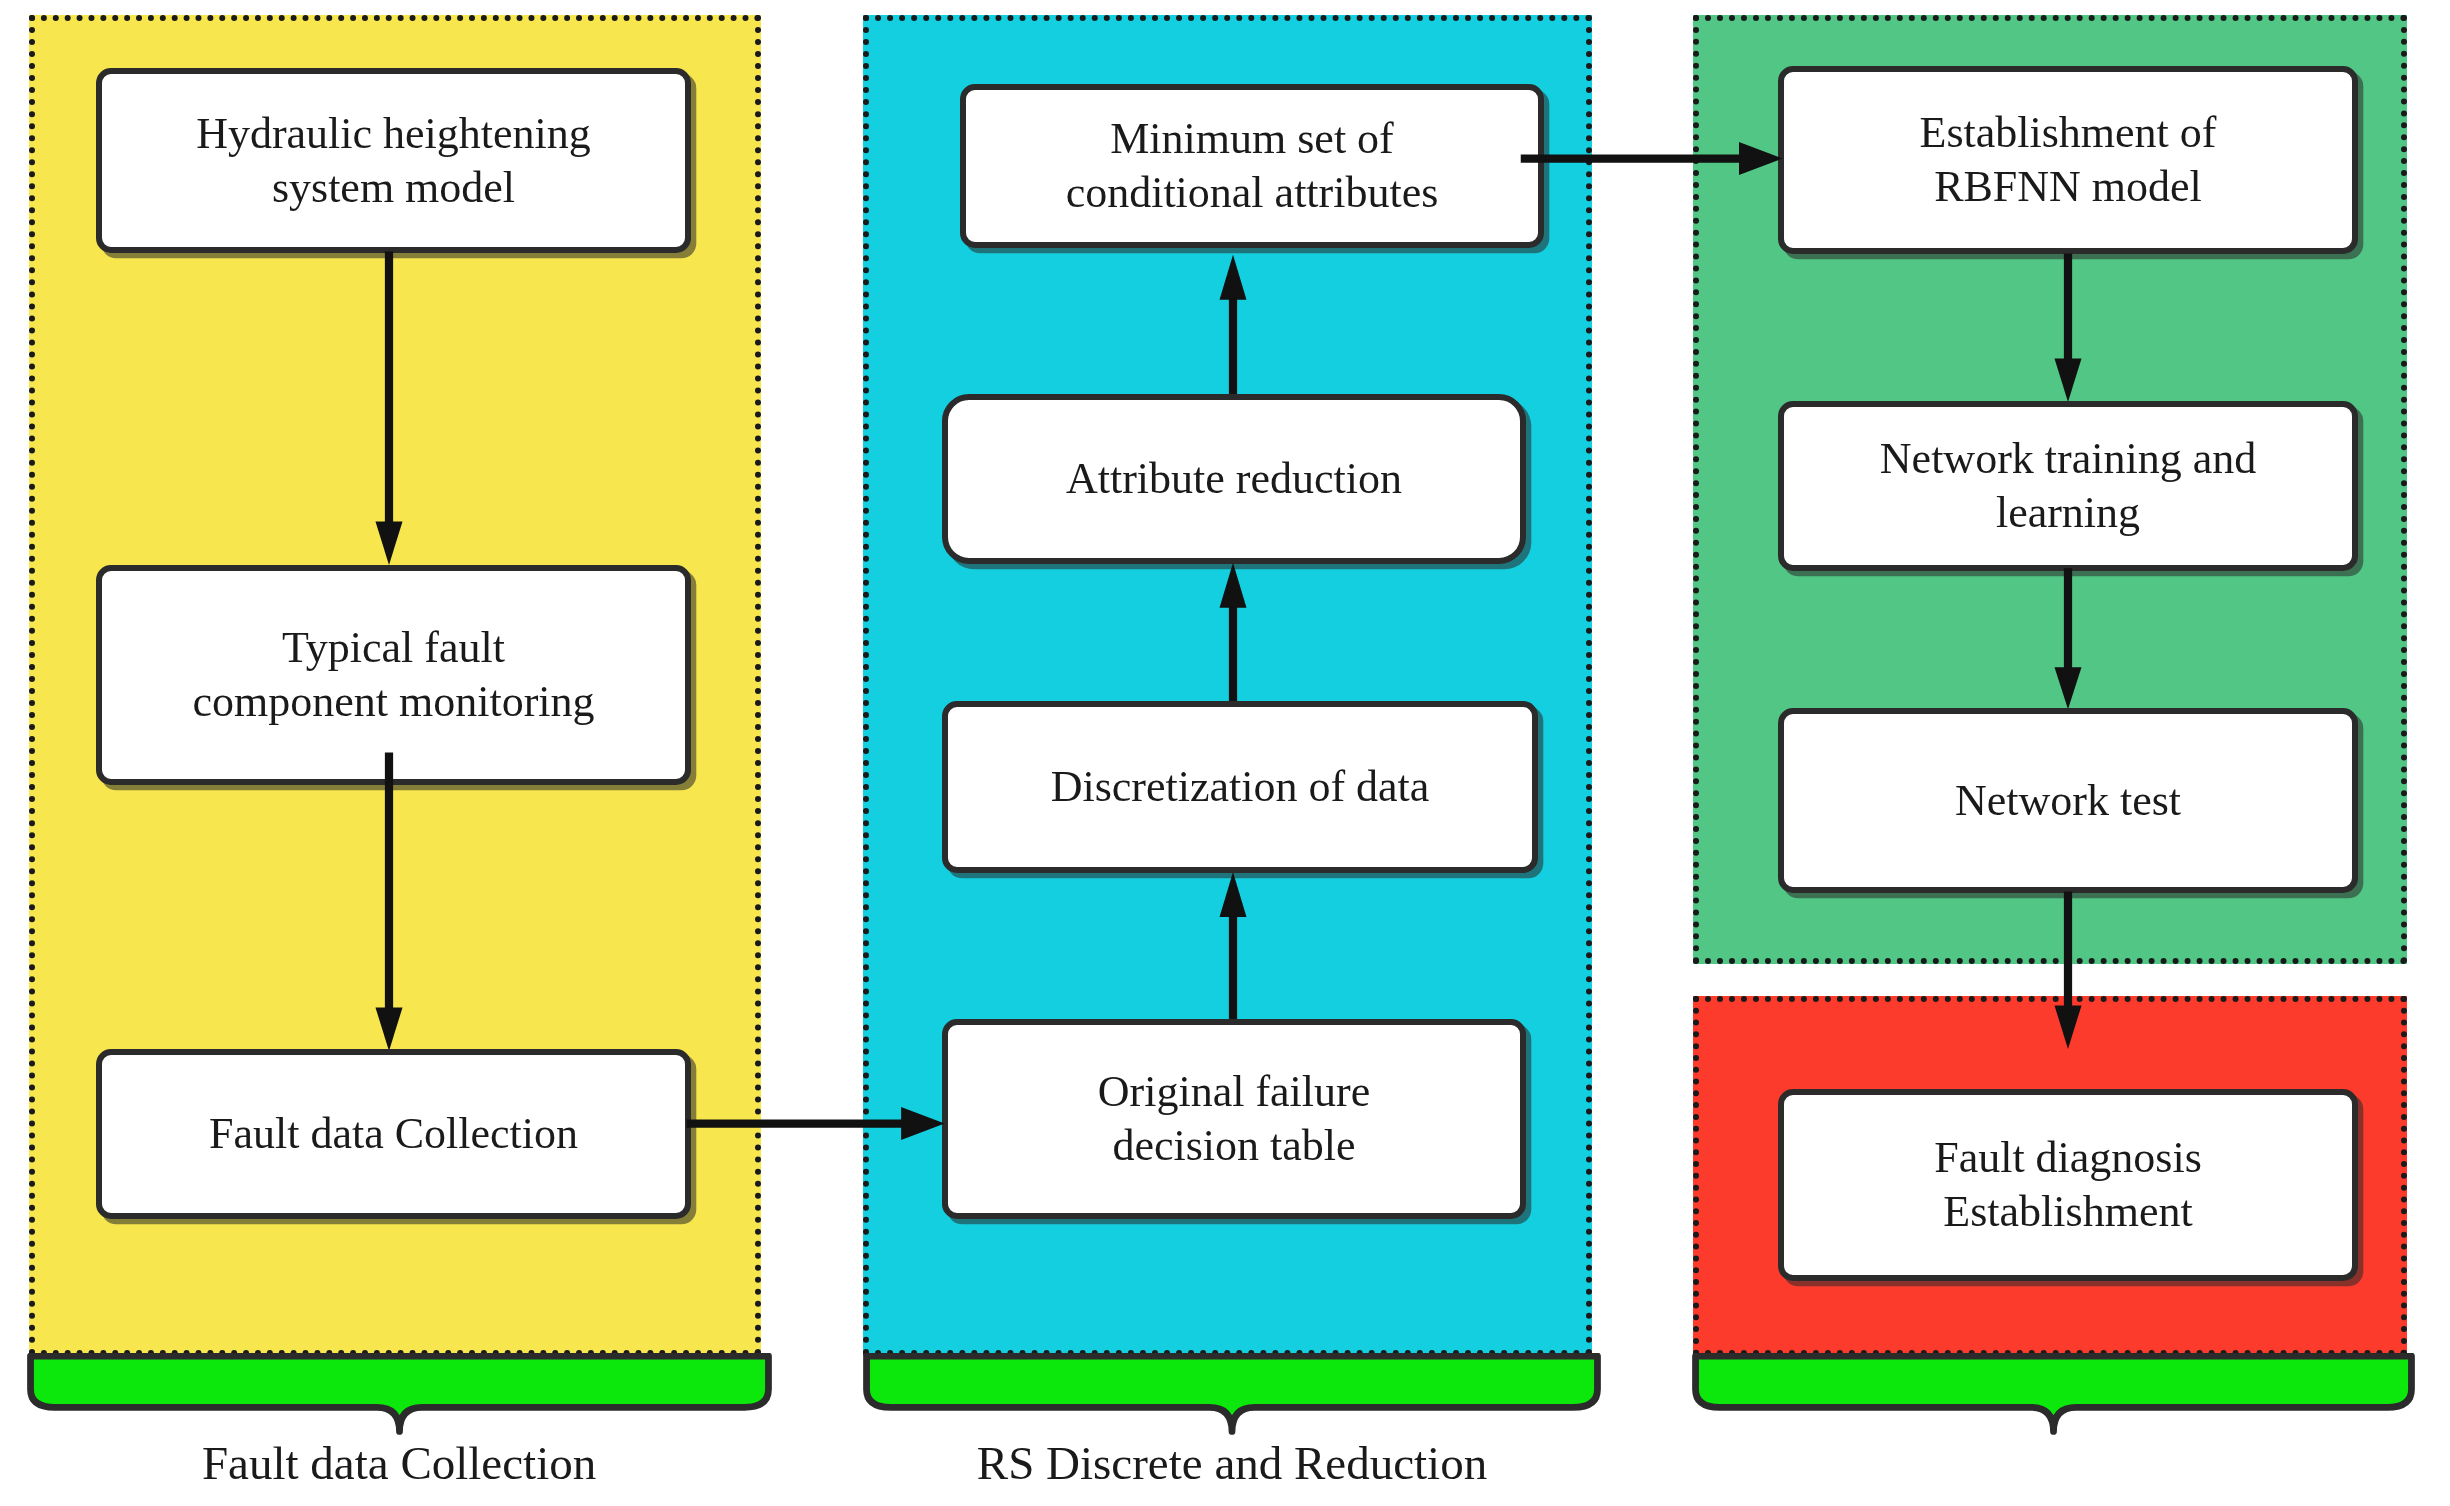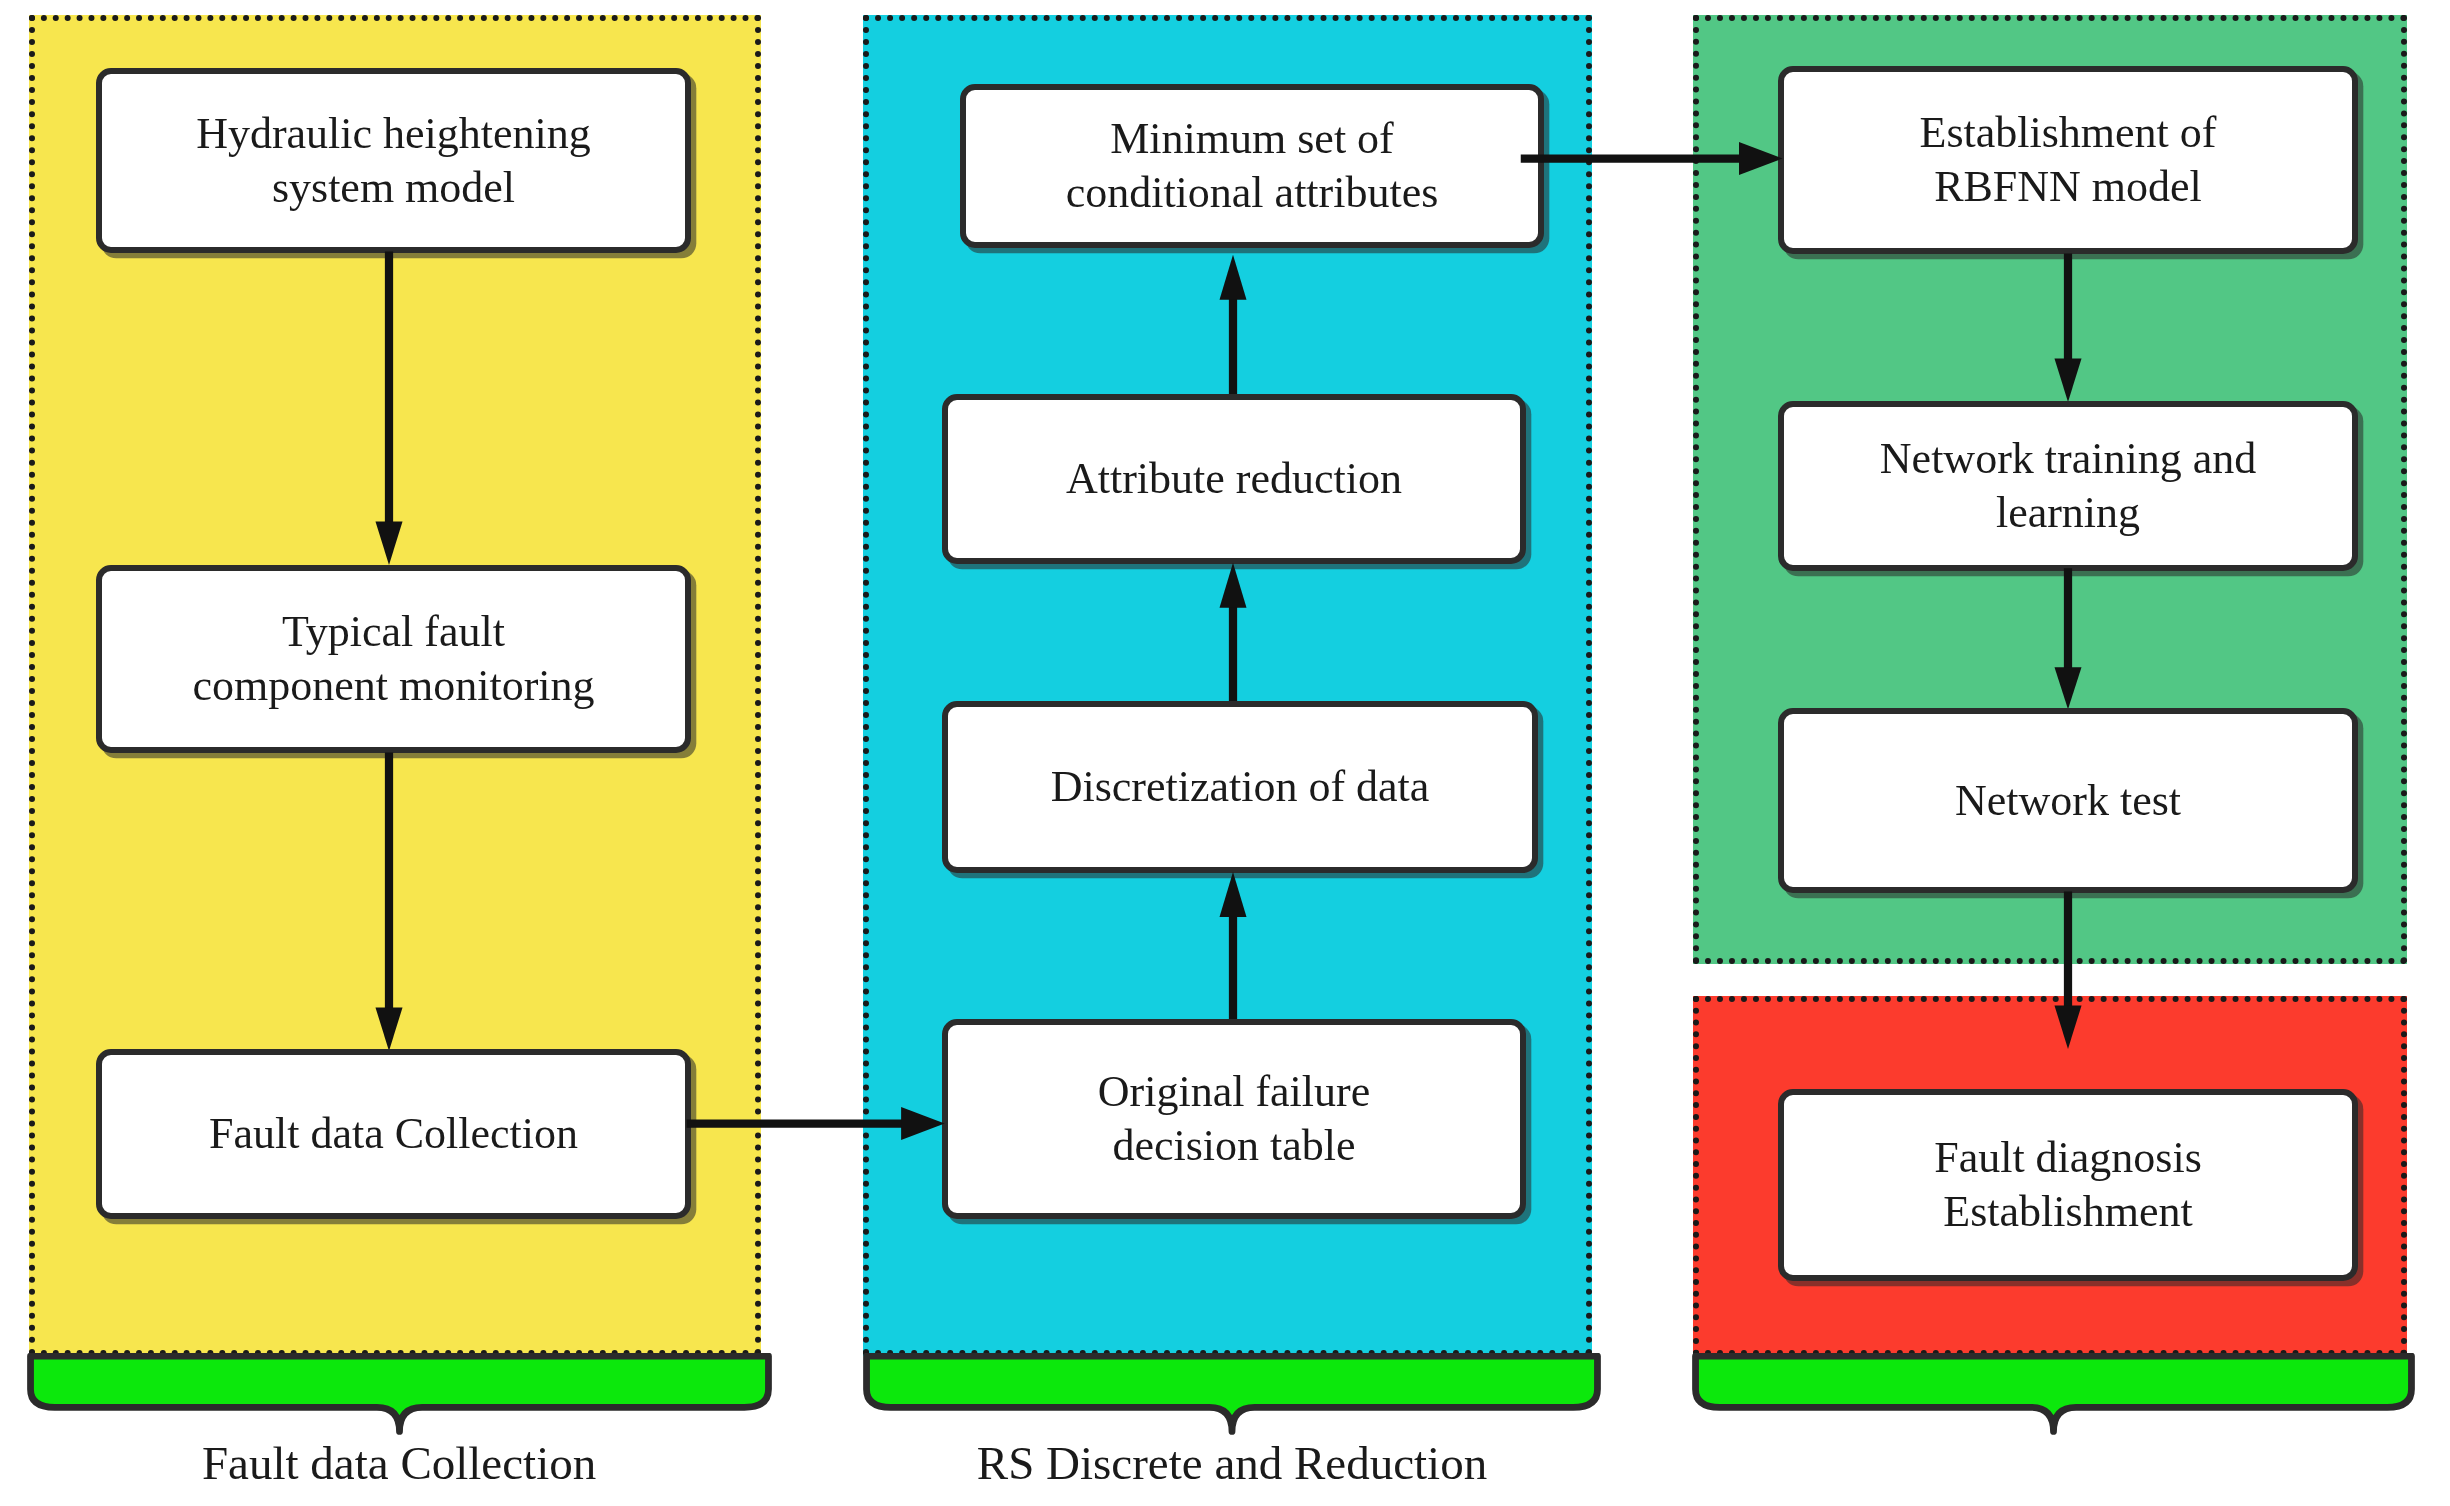--- a/index.html
+++ b/index.html
@@ -63,21 +63,21 @@
     </div>
   </div>
 
   <div class="arrow" style="left:374px;top:251px;width:30px;height:316px;">
     <svg width="30" height="316" viewBox="0 0 40 420">
       <line x1="20" y1="0" x2="20" y2="378" stroke="#111111" stroke-width="11"></line>
       <polygon points="20,418 2,360 38,360" fill="#111111"></polygon>
     </svg>
   </div>
 
-  <div class="node" style="left:96px;top:565px;width:595px;height:188px;">
+  <div class="node" style="left:96px;top:565px;width:595px;height:220px;">
     <div>
       <span>Typical fault</span>
       <span>component monitoring</span>
     </div>
   </div>
 
   <div class="arrow" style="left:374px;top:752px;width:30px;height:301px;">
     <svg width="30" height="301" viewBox="0 0 40 400">
       <line x1="20" y1="0" x2="20" y2="358" stroke="#111111" stroke-width="11"></line>
       <polygon points="20,398 2,340 38,340" fill="#111111"></polygon>
@@ -99,21 +99,21 @@
     </div>
   </div>
 
   <div class="arrow" style="left:1218px;top:253px;width:30px;height:143px;">
     <svg width="30" height="143" viewBox="0 0 40 190">
       <line x1="20" y1="190" x2="20" y2="48" stroke="#111111" stroke-width="11"></line>
       <polygon points="20,2 2,62 38,62" fill="#111111"></polygon>
     </svg>
   </div>
 
-  <div class="node" style="left:942px;top:394px;width:584px;height:170px;">
+  <div class="node" style="left:942px;top:394px;width:584px;height:170px;border-radius:27px;">
     <div>
       <span>Attribute reduction</span>
     </div>
   </div>
 
   <div class="arrow" style="left:1218px;top:561px;width:30px;height:143px;">
     <svg width="30" height="143" viewBox="0 0 40 190">
       <line x1="20" y1="190" x2="20" y2="48" stroke="#111111" stroke-width="11"></line>
       <polygon points="20,2 2,62 38,62" fill="#111111"></polygon>
     </svg>

